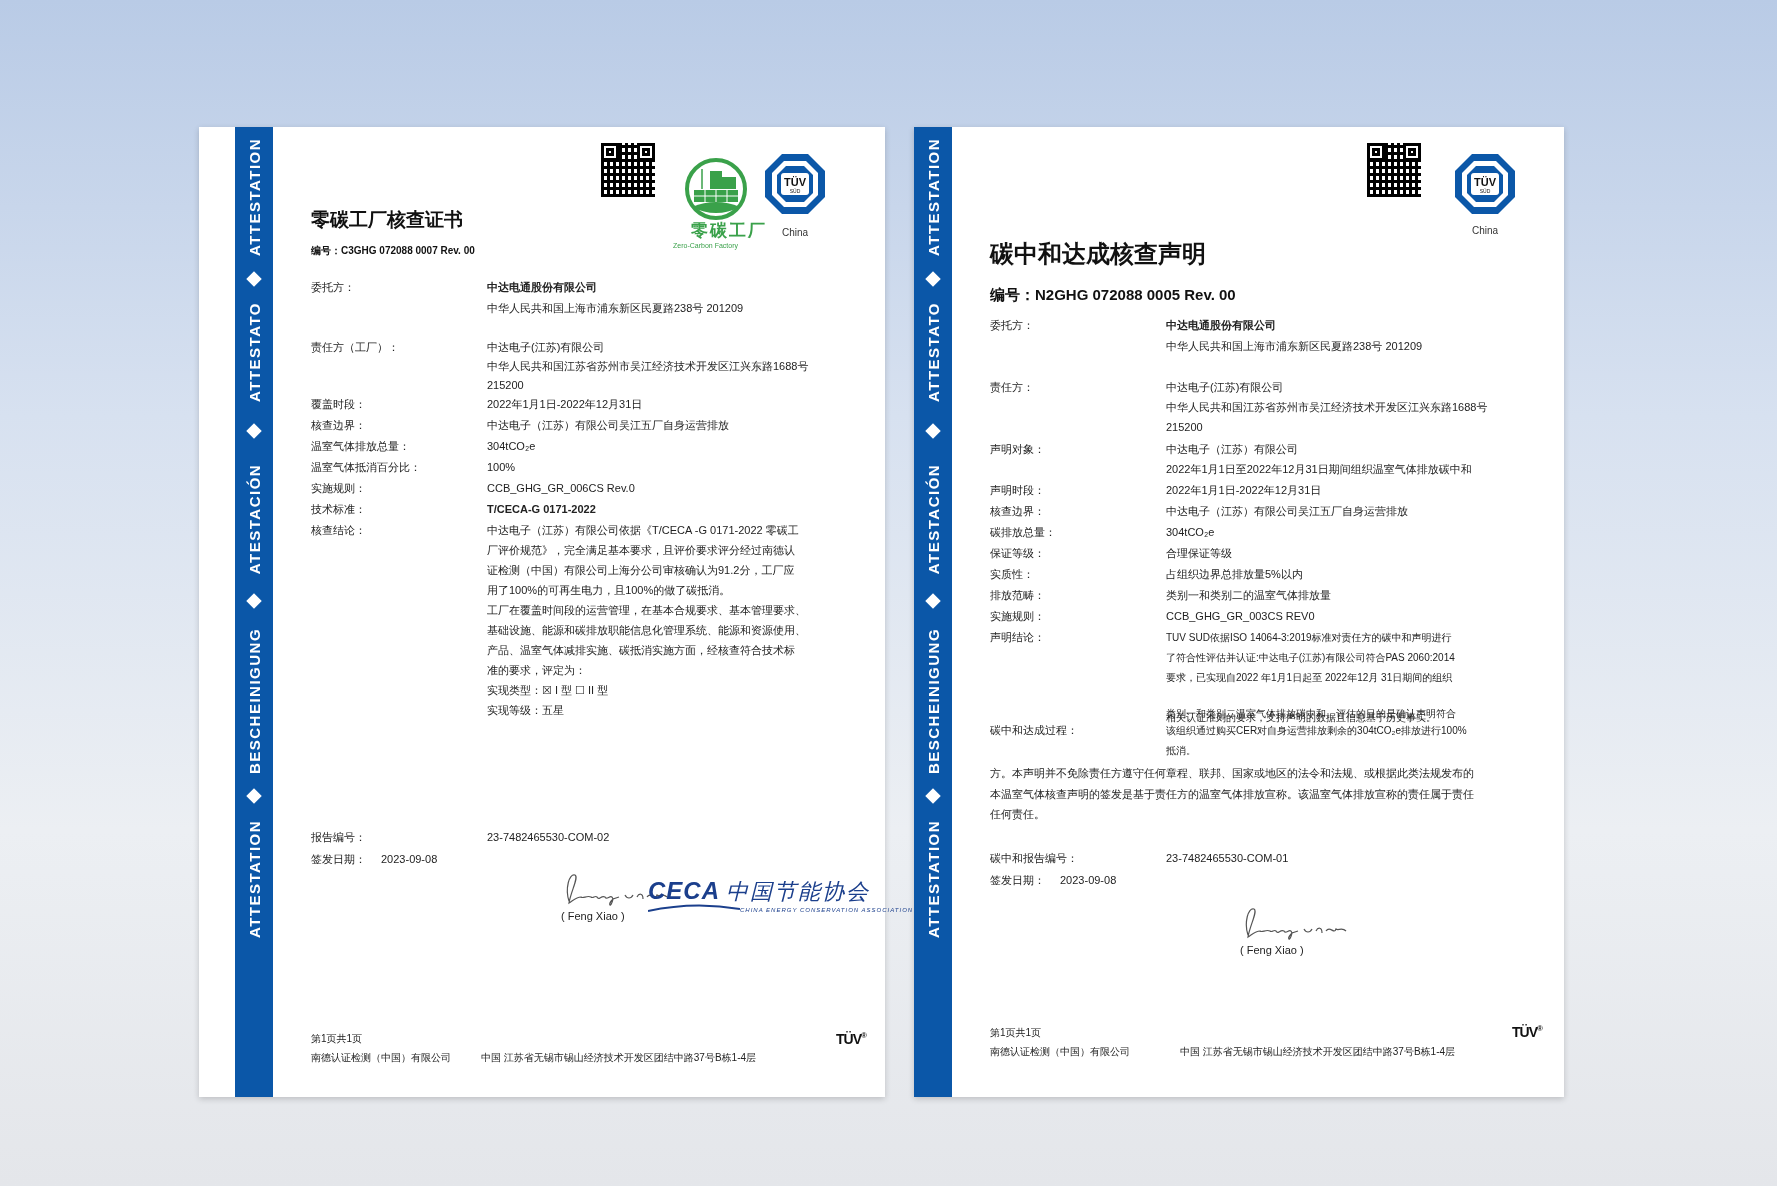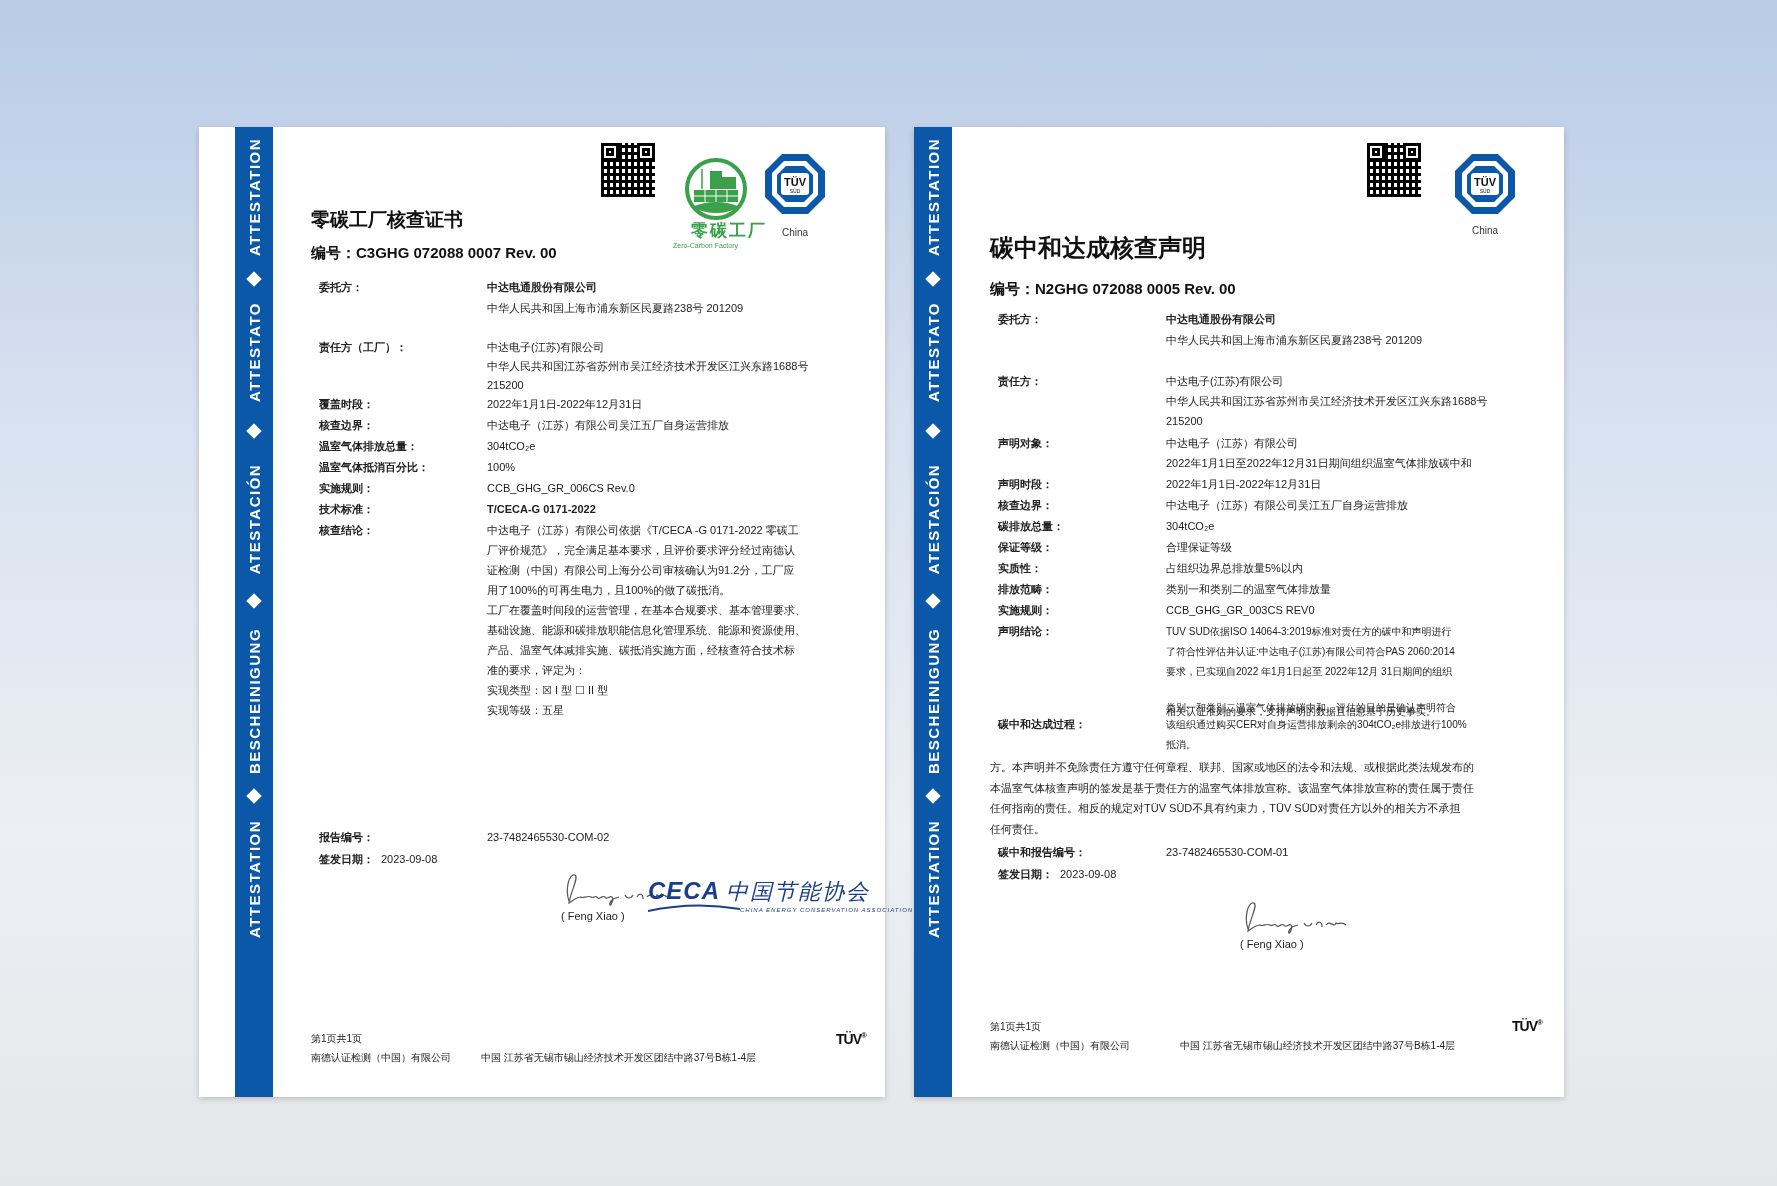--- a/index.html
+++ b/index.html
@@ -12,25 +12,25 @@
   #doc-left{left:199px;top:127px;width:686px;height:970px;}
   #doc-right{left:914px;top:127px;width:650px;height:970px;}
   .band{position:absolute;left:36px;top:0;width:38px;height:100%;background:#0b57a8;}
   #doc-right .band{left:0;}
   .band-word{position:absolute;left:50%;transform:translate(-50%,-50%) rotate(-90deg);
     color:#fff;font-weight:bold;font-size:15px;letter-spacing:1.5px;white-space:nowrap;}
   .band-dia{position:absolute;left:50%;width:11px;height:11px;background:#fff;
     transform:translate(-50%,-50%) rotate(45deg);}
   .content{position:absolute;top:0;bottom:0;}
   #doc-left .content{left:112px;right:20px;}
-  #doc-right .content{left:76px;right:20px;}
+  #doc-right .content{left:76px;right:20px;margin-top:6px;}
   .title{position:absolute;font-weight:bold;color:#111;}
   .certno{position:absolute;font-weight:bold;color:#111;}
   .row{position:absolute;left:0;font-size:11px;line-height:21px;}
-  .lbl{position:absolute;left:8px;font-weight:bold;white-space:nowrap;}
+  .lbl{position:absolute;left:0;font-weight:normal;white-space:nowrap;}
   .val{position:absolute;white-space:nowrap;}
   .bold{font-weight:bold;}
   .para{position:absolute;left:0;font-size:11px;line-height:20.5px;}
   .qr{position:absolute;width:54px;height:54px;
     background:
       repeating-linear-gradient(90deg,#000 0 3px,#fff 3px 6px),
       repeating-linear-gradient(0deg,#000 0 3px,#fff 3px 7px);
     background-blend-mode:multiply;}
   .qr::before,.qr::after{content:"";position:absolute;width:12px;height:12px;border:3px solid #000;background:#fff;box-shadow:inset 0 0 0 2px #fff,inset 0 0 0 5px #000;}
   .qr::before{left:0;top:0;}
@@ -90,21 +90,21 @@
     <polygon points="20,8 42,8 54,20 54,42 42,54 20,54 8,42 8,20" fill="#fff"></polygon>
     <polygon points="22,13 40,13 49,22 49,40 40,49 22,49 13,40 13,22" fill="#0b57a8"></polygon>
     <rect x="17" y="20" width="28" height="22" rx="3" fill="#fff"></rect>
     <text x="31" y="33" font-size="11" font-weight="bold" text-anchor="middle" fill="#111" font-family="Liberation Sans, sans-serif">TÜV</text>
     <text x="31" y="40" font-size="5" text-anchor="middle" fill="#111" font-family="Liberation Sans, sans-serif">SÜD</text>
   </svg>
   <span class="china" style="left:565px;top:100px;">China</span>
 
   <div class="content">
     <div class="title" style="top:80px;font-size:19px;">零碳工厂核查证书</div>
-    <div class="certno" style="top:117px;font-size:15px;">
+    <div class="certno" style="top:117px;font-size:10px;">
       <span>编号：</span><span>C3GHG 072088 0007 Rev. 00</span>
     </div>
 
     <div class="row" style="top:150px;">
       <span class="lbl">委托方：</span>
       <span class="val bold" style="left:176px;top:0">中达电通股份有限公司</span>
       <span class="val" style="left:176px;top:21px">中华人民共和国上海市浦东新区民夏路238号 201209</span>
     </div>
     <div class="row" style="top:210px;">
       <span class="lbl">责任方（工厂）：</span>
@@ -265,21 +265,20 @@
     </div>
     <div class="row" style="top:587px;font-size:10px;">
       <span class="lbl" style="font-size:11px;">碳中和达成过程：</span>
       <span class="val" style="left:176px;top:0">该组织通过购买CER对自身运营排放剩余的304tCO₂e排放进行100%</span>
       <span class="val" style="left:176px;top:20px">抵消。</span>
     </div>
 
     <div class="para" style="top:630px;">
       <div>方。本声明并不免除责任方遵守任何章程、联邦、国家或地区的法令和法规、或根据此类法规发布的</div>
       <div>本温室气体核查声明的签发是基于责任方的温室气体排放宣称。该温室气体排放宣称的责任属于责任</div>
-      <div>任何指南的责任。相反的规定对TÜV SÜD不具有约束力，TÜV SÜD对责任方以外的相关方不承担</div>
       <div>任何责任。</div>
     </div>
 
     <div class="row" style="top:715px;">
       <span class="lbl">碳中和报告编号：</span>
       <span class="val" style="left:176px">23-7482465530-COM-01</span>
     </div>
     <div class="row" style="top:737px;">
       <span class="lbl">签发日期：</span>
       <span class="val" style="left:70px">2023-09-08</span>

